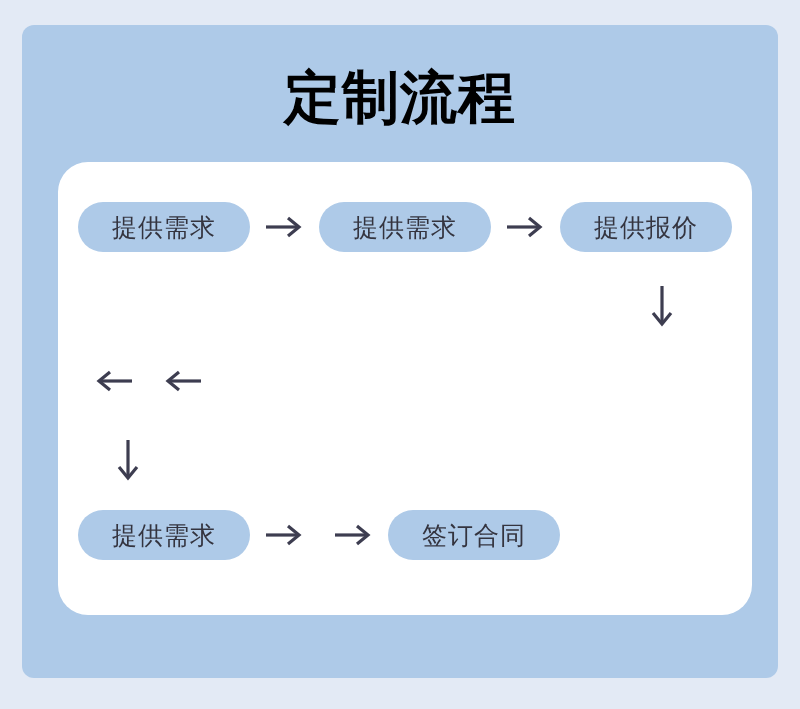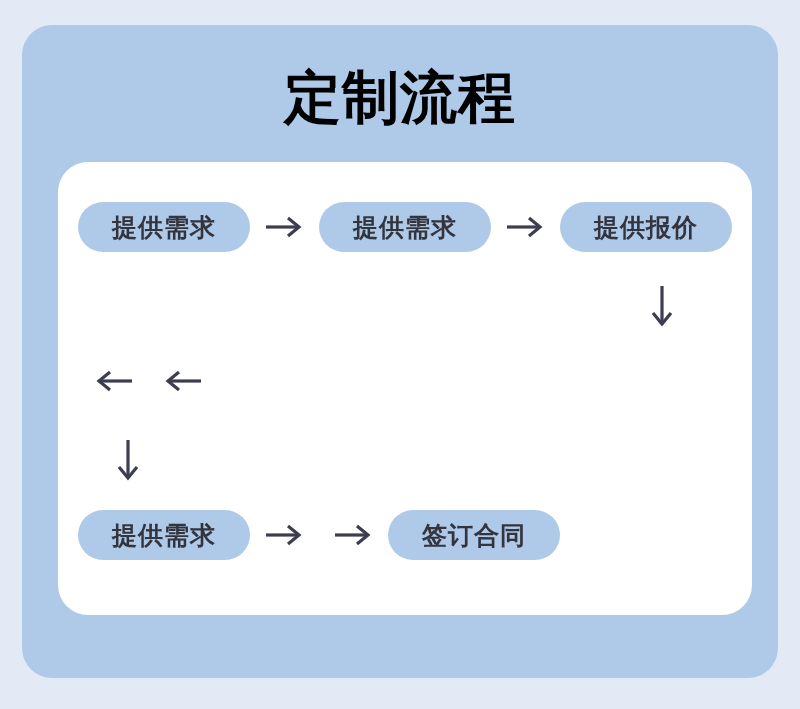--- a/index.html
+++ b/index.html
@@ -22,21 +22,21 @@
   }
 
   
   .card {
     position: absolute;
     left: 22px;
     top: 25px;
     width: 756px;
     height: 653px;
     background: #aecae8;
-    border-radius: 30px;
+    border-radius: 12px;
     box-sizing: border-box;
   }
 
   
   .title {
     position: absolute;
     left: 0;
     top: 40px;
     width: 756px;
     text-align: center;
@@ -81,21 +81,20 @@
   .row-1 { top: 40px; }
   .row-2 { top: 194px; }
   .row-3 { top: 348px; }
 
   .cell {
     width: 172px;
     flex: 0 0 172px;
     display: flex;
     align-items: center;
     justify-content: flex-end;
-    font-weight: bold;
   }
 
   .pill {
     width: 172px;
     height: 50px;
     border-radius: 25px;
     background: #aecae8;
     display: flex;
     align-items: center;
     justify-content: center;

